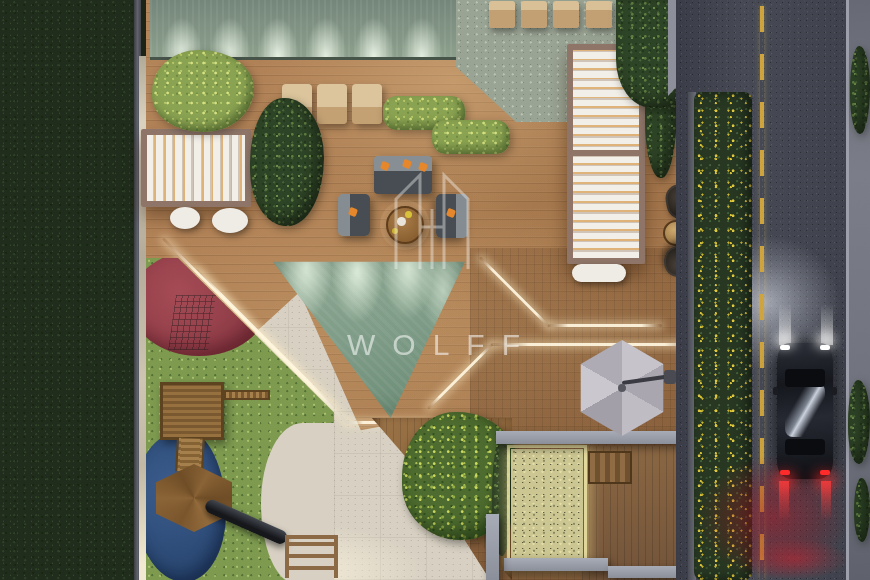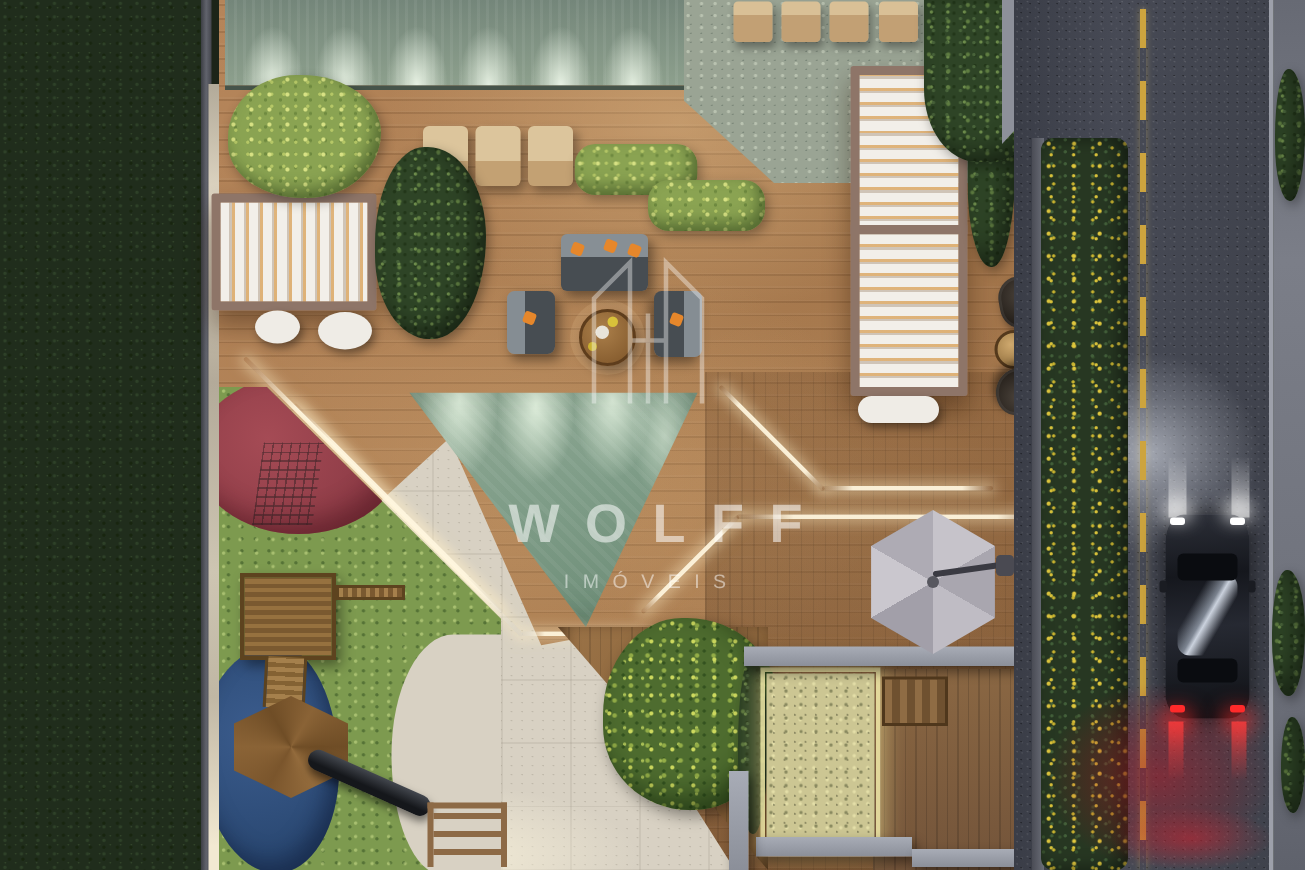--- a/index.html
+++ b/index.html
@@ -331,22 +331,22 @@
   [data-name="sidewalk"]{left:846px;top:0;width:24px;height:580px;
     border-left:3px solid #9da0aa;
     background:linear-gradient(180deg,#676a74,#7b7e88 30%,#70737d 70%,#5f626c);}
   [data-name="sidewalk-bush-1"]{left:850px;top:46px;width:20px;height:88px;}
   [data-name="sidewalk-bush-2"]{left:848px;top:380px;width:22px;height:84px;}
   [data-name="sidewalk-bush-3"]{left:854px;top:478px;width:16px;height:64px;}
 
   
   [data-name="watermark"]{left:0;top:0;width:870px;height:580px;pointer-events:none;}
   [data-name="watermark-logo-icon"]{left:386px;top:164px;width:88px;height:108px;opacity:.38;}
-  [data-name="watermark-brand"]{left:322px;top:328px;width:215px;text-align:center;
-    color:rgba(255,255,255,.55);font-size:36px;font-weight:700;
+  [data-name="watermark-brand"]{left:322px;top:328px;width:215px;text-align:right;
+    color:rgba(255,255,255,.55);font-size:30px;font-weight:400;
     letter-spacing:17px;padding-left:17px;}
   [data-name="watermark-subtitle"]{left:330px;top:380px;width:200px;text-align:center;
     color:rgba(255,255,255,.5);font-size:13px;font-weight:400;
     letter-spacing:9px;padding-left:9px;}
 </style>
 </head>
 <body>
 
 <div class="stage" data-name="render-canvas">
 
@@ -471,16 +471,15 @@
   <div class="fol fol-dark" data-name="sidewalk-bush-3"></div>
 
   <div data-name="watermark">
     <svg data-name="watermark-logo-icon" viewBox="0 0 88 106" style="left:386px;top:164px;width:88px;height:108px;position:absolute;" fill="none" stroke="#ffffff" stroke-width="3" stroke-linejoin="miter">
       <path d="M10 104 V34 L34 10 V104"></path>
       <path d="M46 104 V44"></path>
       <path d="M58 104 V10 L82 34 V104"></path>
       <path d="M34 62 H58"></path>
     </svg>
     <div data-name="watermark-brand">WOLFF</div>
-    <div data-name="watermark-subtitle">IMÓVEIS</div>
   </div>
 
 </div>
 
 </body></html>

